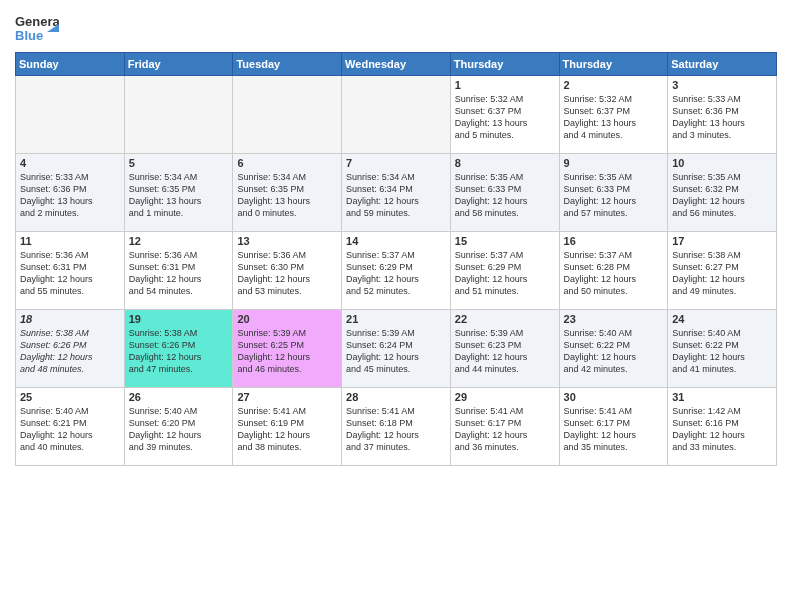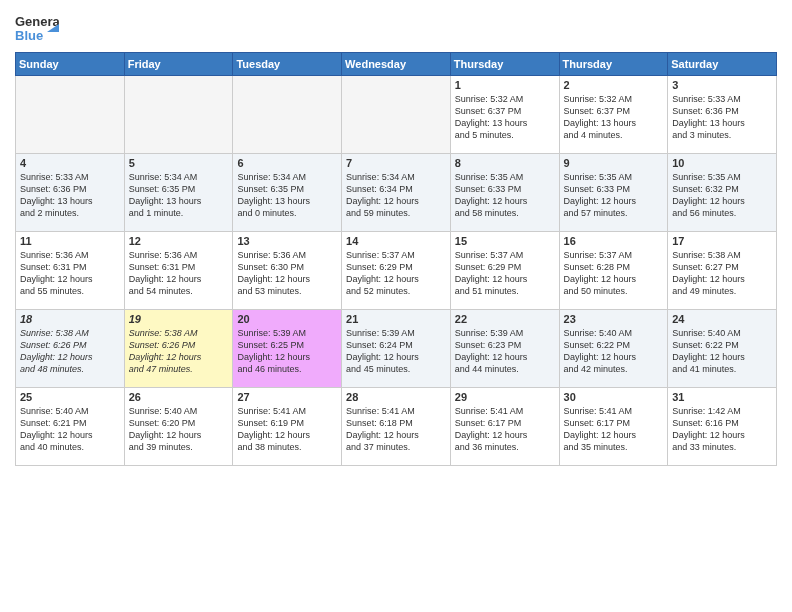--- a/index.html
+++ b/index.html
@@ -239,21 +239,21 @@
           </td>
         </tr>
         <tr>
           <td style="background: rgb(240, 244, 248); font-style: italic;">
             <span class="day-number">18</span>
             <div class="cell-text" style="white-space: pre-line;">Sunrise: 5:38 AM
 Sunset: 6:26 PM
 Daylight: 12 hours
 and 48 minutes.</div>
           </td>
-          <td style="background: #fef9c3; font-style: italic;">
+          <td style="background: #5eead4;">
             <span class="day-number">19</span>
             <div class="cell-text" style="white-space: pre-line;">Sunrise: 5:38 AM
 Sunset: 6:26 PM
 Daylight: 12 hours
 and 47 minutes.</div>
           </td>
           <td style="background: #f0abfc;">
             <span class="day-number">20</span>
             <div class="cell-text" style="white-space: pre-line;">Sunrise: 5:39 AM
 Sunset: 6:25 PM

